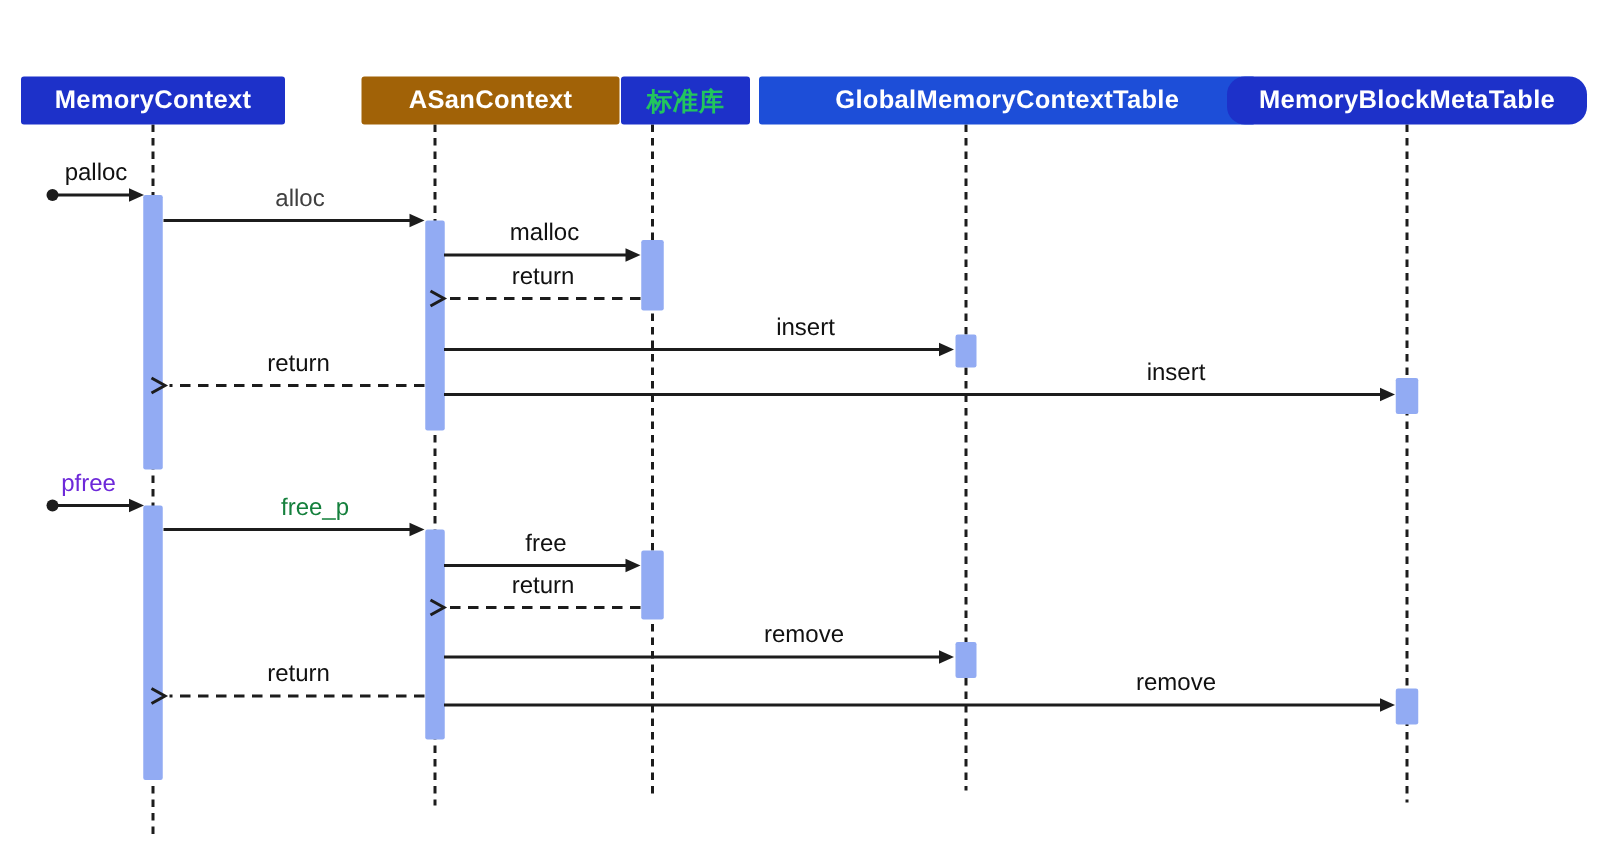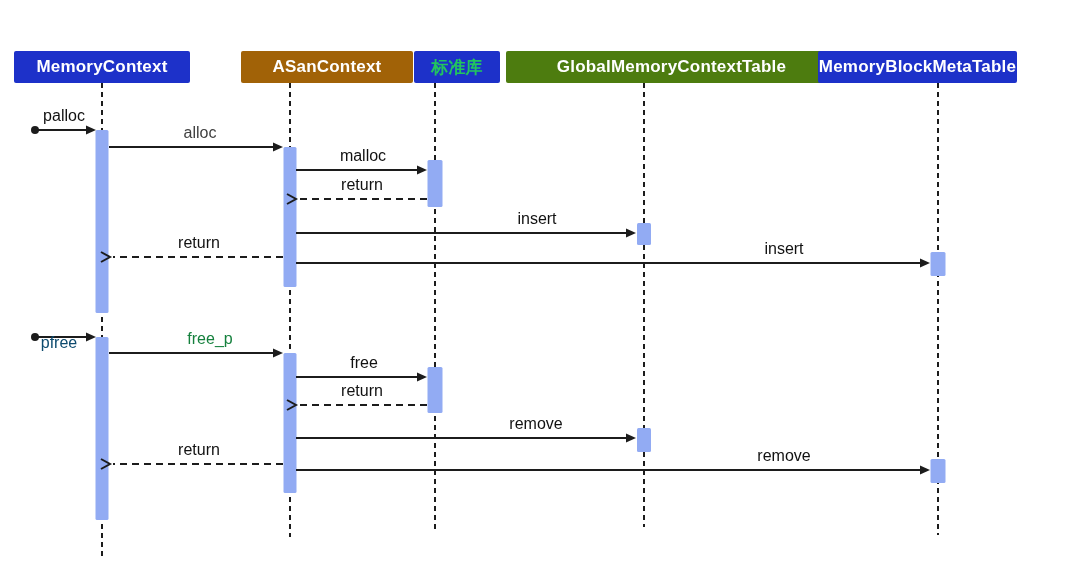--- a/index.html
+++ b/index.html
@@ -76,36 +76,36 @@
   <div id="boxes">
       <div class="participant-box" style="left: 14px; top: 51px; width: 176px; height: 32px; background: rgb(29, 49, 201); color: rgb(255, 255, 255);">
         <span>MemoryContext</span>
       </div>
       <div class="participant-box" style="left: 217px; top: 51px; width: 172px; height: 32px; background: #a16207; color: rgb(255, 255, 255); margin-left: 24px;">
         <span>ASanContext</span>
       </div>
       <div class="participant-box" style="left: 414px; top: 51px; width: 86px; height: 32px; background: rgb(29, 49, 201); color: #22c55e;">
         <span>标准库</span>
       </div>
-      <div class="participant-box" style="left: 506px; top: 51px; width: 331px; height: 32px; background: #4d7c0f; color: rgb(255, 255, 255);">
+      <div class="participant-box" style="left: 506px; top: 51px; width: 331px; height: 32px; background: #1d4ed8; color: rgb(255, 255, 255);">
         <span>GlobalMemoryContextTable</span>
       </div>
-      <div class="participant-box" style="left: 818px; top: 51px; width: 199px; height: 32px; background: rgb(29, 49, 201); color: rgb(255, 255, 255);">
+      <div class="participant-box" style="left: 818px; top: 51px; width: 240px; height: 32px; background: rgb(29, 49, 201); color: rgb(255, 255, 255); border-radius: 12px;">
         <span>MemoryBlockMetaTable</span>
       </div>
     </div>
   <div id="labels">
       <div class="msg-label" style="left: 64px; top: 125px; color: rgb(17, 17, 17);">palloc</div>
       <div class="msg-label" style="left: 200px; top: 142px; color: #404040;">alloc</div>
       <div class="msg-label" style="left: 363px; top: 165px; color: rgb(17, 17, 17);">malloc</div>
       <div class="msg-label" style="left: 362px; top: 194px; color: rgb(17, 17, 17);">return</div>
       <div class="msg-label" style="left: 537px; top: 228px; color: rgb(17, 17, 17);">insert</div>
       <div class="msg-label" style="left: 199px; top: 252px; color: rgb(17, 17, 17);">return</div>
       <div class="msg-label" style="left: 784px; top: 258px; color: rgb(17, 17, 17);">insert</div>
-      <div class="msg-label" style="left: 59px; top: 352px; color: #0c4a6e;">pfree</div>
+      <div class="msg-label" style="left: 59px; top: 332px; color: #6d28d9;">pfree</div>
       <div class="msg-label" style="left: 210px; top: 348px; color: #15803d;">free_p</div>
       <div class="msg-label" style="left: 364px; top: 372px; color: rgb(17, 17, 17);">free</div>
       <div class="msg-label" style="left: 362px; top: 400px; color: rgb(17, 17, 17);">return</div>
       <div class="msg-label" style="left: 536px; top: 433px; color: rgb(17, 17, 17);">remove</div>
       <div class="msg-label" style="left: 199px; top: 459px; color: rgb(17, 17, 17);">return</div>
       <div class="msg-label" style="left: 784px; top: 465px; color: rgb(17, 17, 17);">remove</div>
     </div>
 </div>
 
 </body></html>

